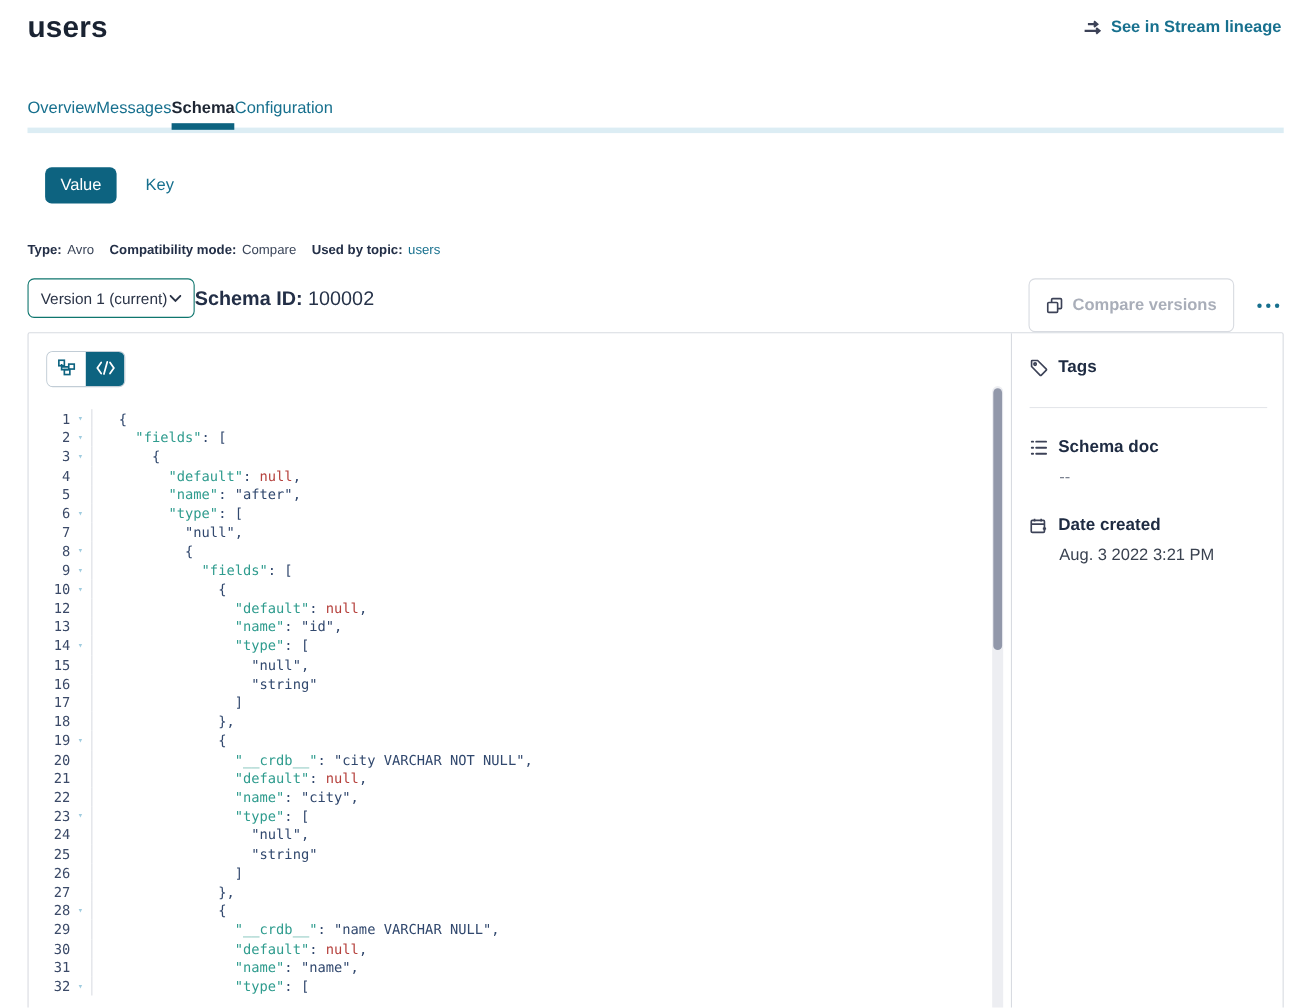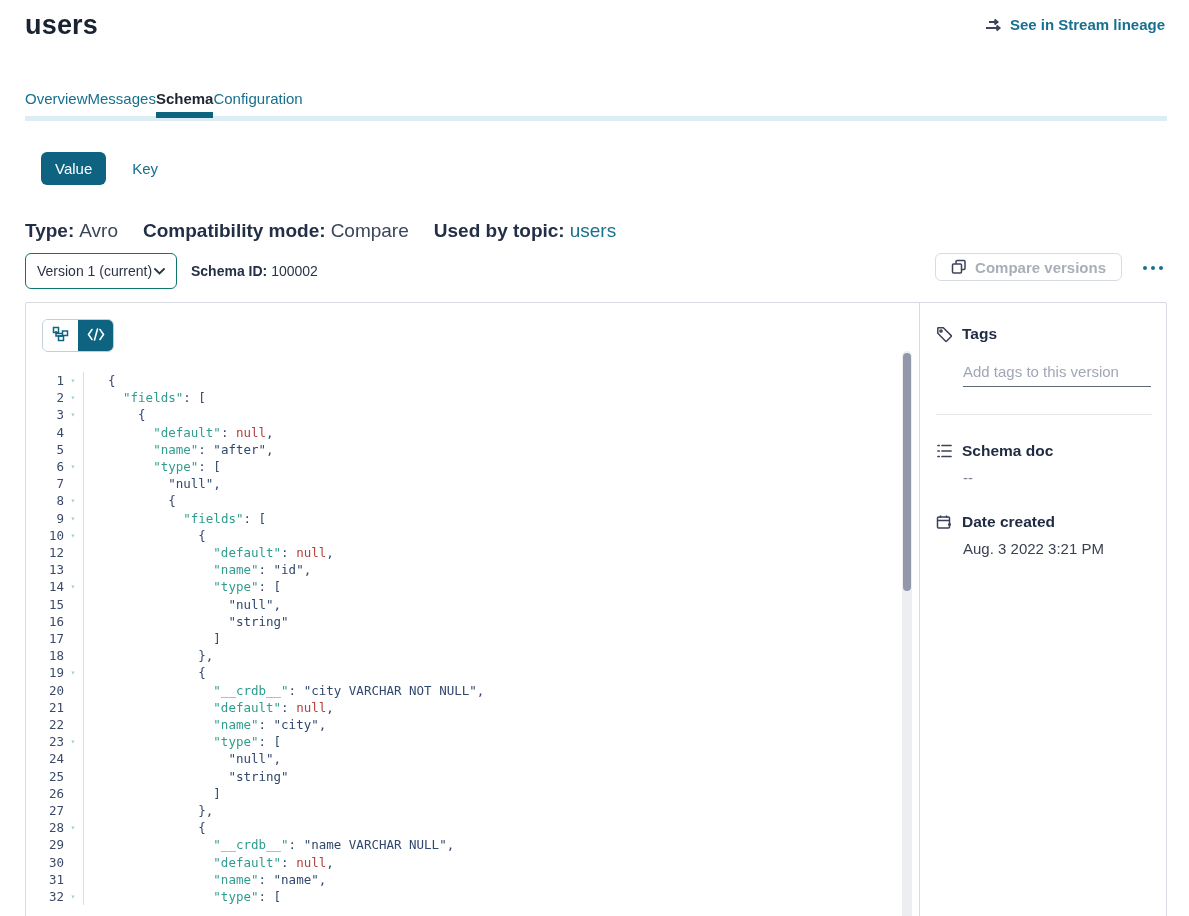--- a/index.html
+++ b/index.html
@@ -29,31 +29,31 @@
   .tab-underlay{position:absolute;left:25px;right:22px;top:116px;height:5px;background:#dcedf4;}
   .tabs{position:absolute;left:25px;top:90px;display:flex;z-index:2;}
   .tab{position:relative;font-size:15px;color:var(--link);cursor:pointer;padding-bottom:18px;}
   .tab.active{color:#1e2633;font-weight:700;}
   .tab.active::after{content:"";position:absolute;left:0;right:0;top:22px;height:6px;background:var(--fill);}
   
   .vk-row{position:absolute;left:25px;top:152px;display:flex;align-items:center;gap:26px;margin-left:16px;}
   .value-btn{background:var(--fill);color:#fff;font-size:15px;padding:8px 14px;border:none;border-radius:6px;cursor:pointer;font-family:inherit;}
   .key-btn{background:none;border:none;color:var(--link);font-size:15px;cursor:pointer;font-family:inherit;}
   
-  .meta-row{position:absolute;left:25px;top:220px;display:flex;gap:25px;font-size:19px;}
+  .meta-row{position:absolute;left:25px;top:220px;display:flex;gap:14px;font-size:12px;}
   .meta-row b{color:#232f47;}
   .meta-row .val{color:#3a4559;margin-left:5px;}
   .meta-row .link{color:var(--link);margin-left:5px;cursor:pointer;}
   
   .version-row{position:absolute;left:25px;top:253px;display:flex;align-items:center;}
   .version-select{width:152px;height:36px;border:1px solid #0f766e;border-radius:6px;display:flex;align-items:center;justify-content:space-between;padding:0 11px;font-size:14px;color:#2b3447;cursor:pointer;background:#fff;}
-  .schema-id{margin-left:14px;font-size:14px;}
+  .schema-id{font-size:18px;}
   .schema-id b{color:#232f47;}
   .actions{position:absolute;right:22px;top:253px;display:flex;align-items:center;gap:17px;}
-  .btn{height:28px;display:flex;align-items:center;gap:8px;border-radius:6px;font-size:15px;font-weight:700;padding:0 15px;background:#fff;cursor:pointer;font-family:inherit;}
+  .btn{height:49px;display:flex;align-items:center;gap:8px;border-radius:6px;font-size:15px;font-weight:700;padding:0 15px;background:#fff;cursor:pointer;font-family:inherit;}
   .btn.disabled{border:1px solid var(--border);color:var(--disabled);cursor:default;}
   .btn.outline{border:1px solid var(--fill);color:var(--fill);}
   .more-btn{background:none;border:none;cursor:pointer;display:flex;align-items:center;padding:2px;}
   
   .panel{position:absolute;left:25px;right:22px;top:302px;height:650px;border:1px solid var(--border);border-radius:2px;display:flex;background:#fff;}
   .code-pane{flex:1;position:relative;overflow:hidden;}
   .view-toggle{display:flex;margin:16px 0 0 16px;width:max-content;border-radius:6px;overflow:hidden;border:1px solid #c2cdd6;}
   .vt-btn{width:35px;height:31px;display:flex;align-items:center;justify-content:center;border:none;cursor:pointer;background:#fff;color:var(--fill);}
   .vt-btn.active{background:var(--fill);color:#fff;}
   .code-lines{margin-top:20px;}
@@ -213,21 +213,20 @@
   <aside class="sidebar">
     <div class="sb-header">
       <span class="sb-icon">
         <svg width="17" height="17" viewBox="0 0 17 17" fill="none" stroke="currentColor" stroke-width="1.5">
           <path d="M1.8 7.2 V2.2 a0.5 0.5 0 0 1 0.5-0.5 H7.3 L15.2 9.6 a0.6 0.6 0 0 1 0 0.85 L10.5 15.2 a0.6 0.6 0 0 1-0.85 0 Z"></path>
           <circle cx="5" cy="5" r="1.1"></circle>
         </svg>
       </span>
       <span>Tags</span>
     </div>
-    <input class="tags-input" type="text" placeholder="Add tags to this version" style="">
     <hr class="sb-divider">
 
     <div class="sb-section">
       <div class="sb-header">
         <span class="sb-icon">
           <svg width="17" height="16" viewBox="0 0 17 16" fill="none" stroke="currentColor" stroke-width="1.7" stroke-linecap="round">
             <path d="M2 2.5 h1.2 M6 2.5 h9"></path>
               <path d="M2 8 h1.2 M6 8 h9"></path>
               <path d="M2 13.5 h1.2 M6 13.5 h9"></path>
           </svg>

